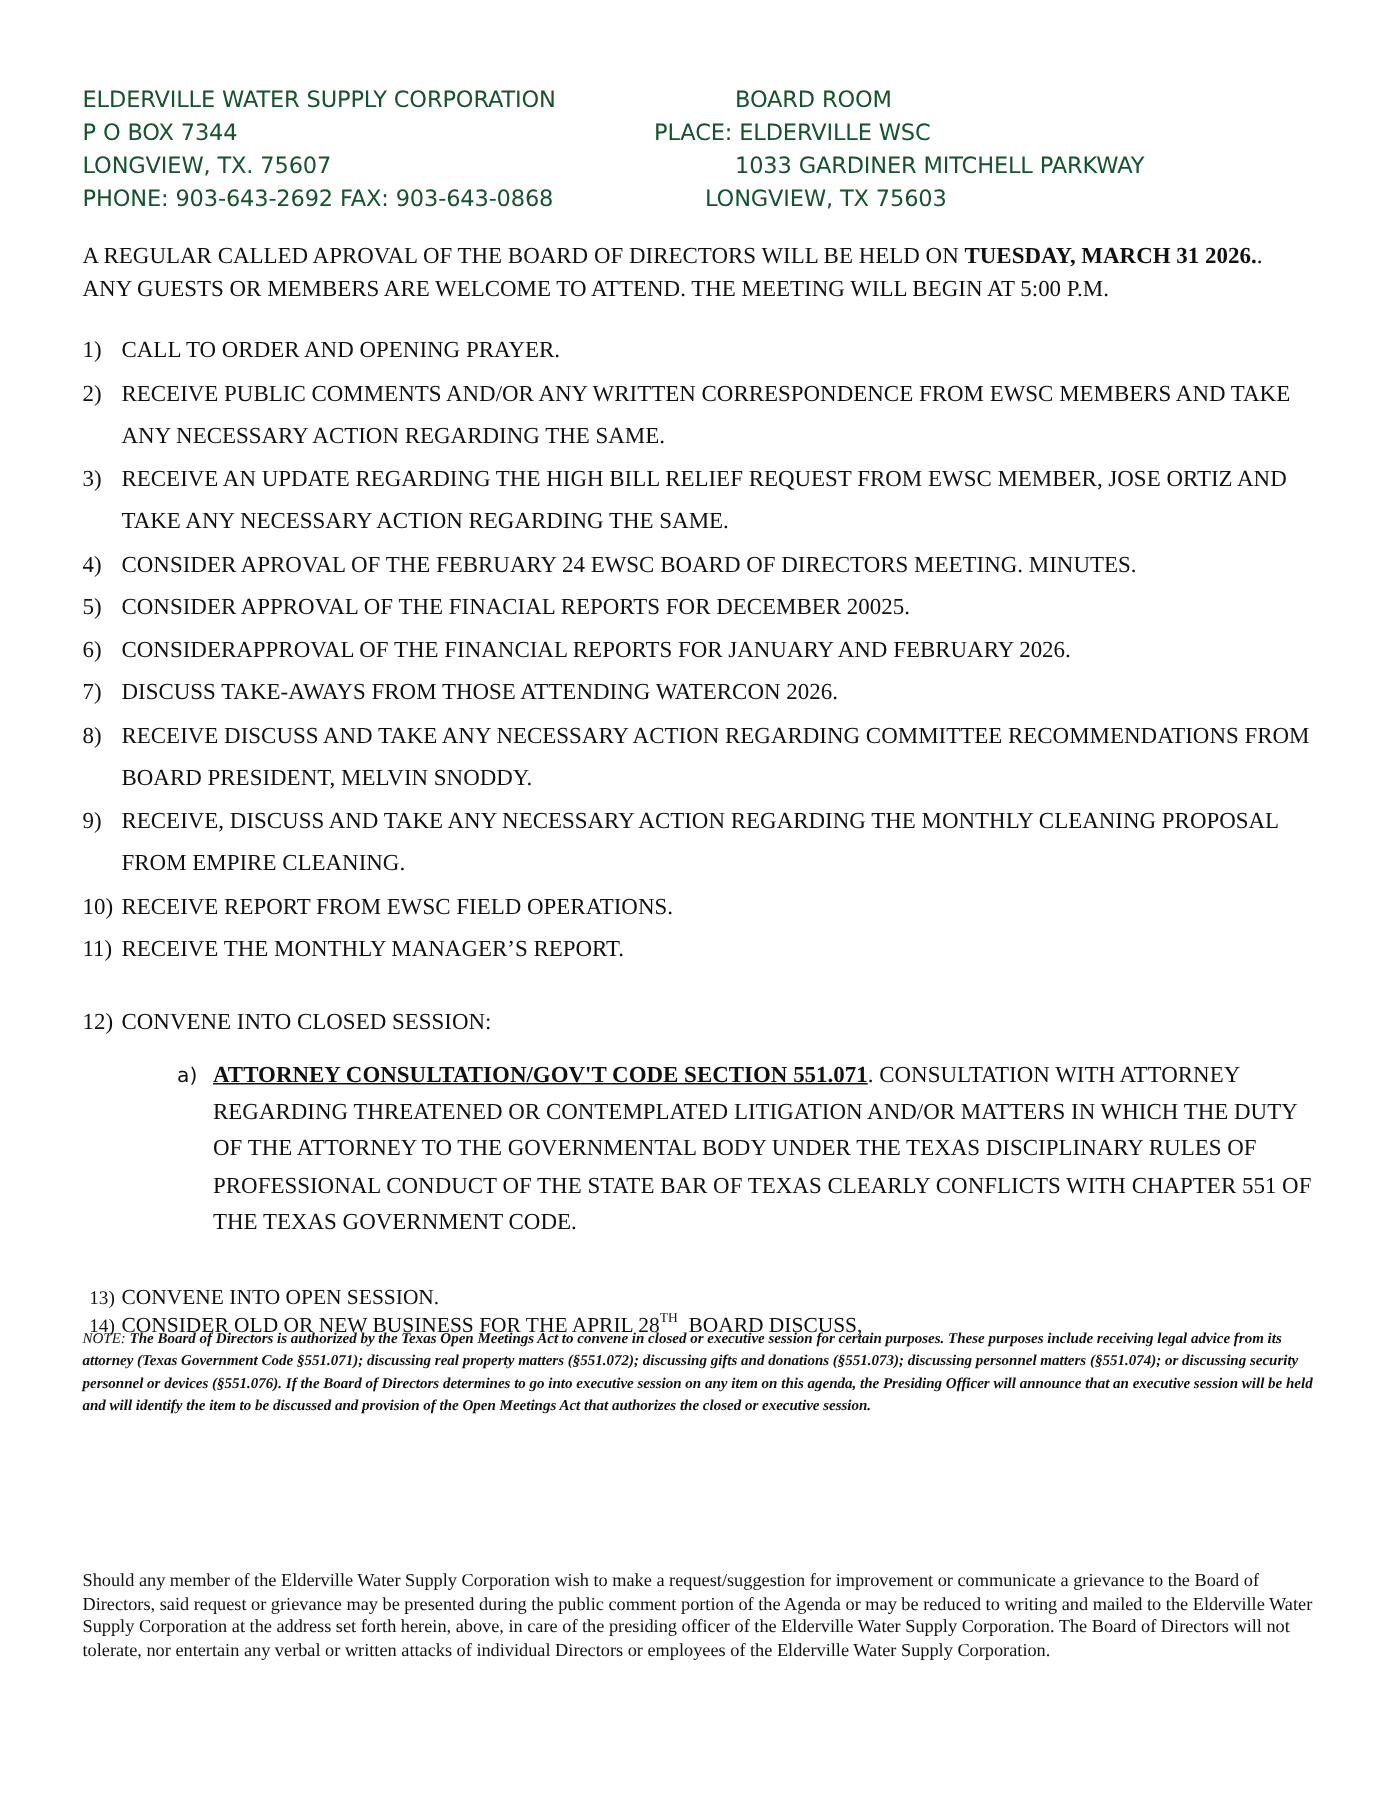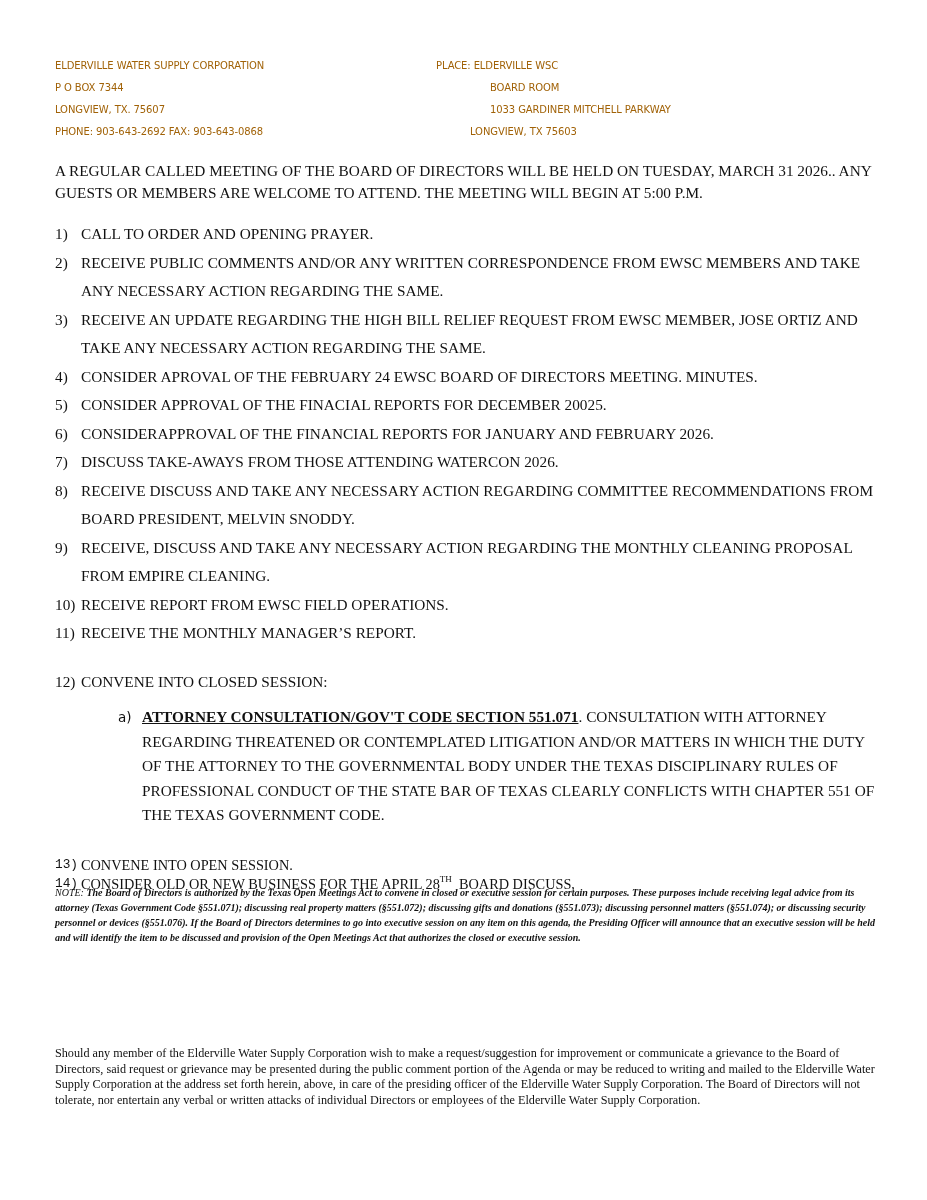--- a/index.html
+++ b/index.html
@@ -1,68 +1,68 @@
 <!DOCTYPE html>
 <html><head>
   <meta charset="utf-8">
   <style>
     html, body { margin: 0; padding: 0; background: #ffffff; }
     body { width: 927px; height: 1200px; position: relative; overflow: hidden; color: #111; }
     .page { position: absolute; left: 0; top: 0; width: 927px; height: 1200px; }
 
-    .hdr { position: absolute; font-family: "DejaVu Sans", sans-serif; font-size: 10px; line-height: 22px; color: #a16207; white-space: nowrap; letter-spacing: -0.1px; }
+    .hdr { position: absolute; font-family: "DejaVu Sans", sans-serif; font-size: 15px; line-height: 22px; color: #14532d; white-space: nowrap; letter-spacing: -0.1px; }
     .hdr-left { left: 55px; top: 55px; }
     .hdr-right { left: 436px; top: 55px; }
     .hdr-line { display: block; height: 22px; }
     .ind1 { padding-left: 54px; }
     .ind2 { padding-left: 34px; }
 
     .tnr { font-family: "Liberation Serif", serif; color: #111; }
     .intro { position: absolute; left: 55px; top: 160px; width: 820px; font-size: 15.3px; line-height: 22px; }
-    .intro b { font-weight: normal; }
+    .intro b { font-weight: bold; }
 
     .agenda { position: absolute; left: 55px; top: 220px; width: 820px; font-size: 15.3px; }
     .item { display: flex; line-height: 28.5px; }
     .item .num { width: 26px; flex: 0 0 26px; }
     .item .txt { flex: 1; font-family: Liberation Serif, serif; }
 
     .sub { position: absolute; left: 118px; top: 705px; width: 760px; font-size: 15.3px; line-height: 24.5px; }
     .sub .row { display: flex; }
     .sub .letter { width: 24px; flex: 0 0 24px; font-family: "DejaVu Sans", sans-serif; font-size: 13.5px; }
     .sub .heading { font-weight: bold; text-decoration: underline; }
 
     .tail { position: absolute; left: 55px; top: 856px; width: 820px; font-size: 14.3px; line-height: 18.5px; }
     .tail .item2 { display: flex; }
-    .tail .num2 { width: 26px; flex: 0 0 26px; font-family: Liberation Mono, monospace; font-size: 12.8px; }
+    .tail .num2 { width: 26px; flex: 0 0 26px; font-family: Liberation Serif, serif; font-size: 12.8px; text-align: center; }
     sup { font-size: 9px; line-height: 0; position: relative; top: -1px; }
 
     .note { position: absolute; left: 55px; top: 885px; width: 822px; font-size: 10px; line-height: 15.1px; text-align: left; font-style: italic; }
     .note b { font-weight: bold; }
     .closing { position: absolute; left: 55px; top: 1046px; width: 822px; font-size: 12.2px; line-height: 15.5px; }
   </style>
 </head>
 <body>
 
 <div class="page">
 
   <div class="hdr hdr-left">
     <span class="hdr-line">ELDERVILLE WATER SUPPLY CORPORATION</span>
     <span class="hdr-line">P O BOX 7344</span>
     <span class="hdr-line">LONGVIEW, TX. 75607</span>
     <span class="hdr-line">PHONE:  903-643-2692   FAX:  903-643-0868</span>
   </div>
 
   <div class="hdr hdr-right">
+    <span class="hdr-line ind1">BOARD ROOM</span>
     <span class="hdr-line">PLACE: ELDERVILLE WSC</span>
-    <span class="hdr-line ind1">BOARD ROOM</span>
     <span class="hdr-line ind1">1033 GARDINER MITCHELL PARKWAY</span>
     <span class="hdr-line ind2">LONGVIEW, TX 75603</span>
   </div>
 
-  <div class="intro tnr"><span>A REGULAR CALLED MEETING OF THE BOARD OF DIRECTORS WILL BE HELD ON </span><b>TUESDAY, MARCH 31 2026.</b><span>.  ANY GUESTS OR MEMBERS ARE WELCOME TO ATTEND.  THE MEETING WILL BEGIN AT 5:00 P.M.</span></div>
+  <div class="intro tnr"><span>A REGULAR CALLED APROVAL OF THE BOARD OF DIRECTORS WILL BE HELD ON </span><b>TUESDAY, MARCH 31 2026.</b><span>.  ANY GUESTS OR MEMBERS ARE WELCOME TO ATTEND.  THE MEETING WILL BEGIN AT 5:00 P.M.</span></div>
 
   <div class="agenda tnr">
     <div class="item">
         <span class="num">1)</span>
         <span class="txt">CALL TO ORDER AND OPENING PRAYER.</span>
       </div>
     <div class="item">
         <span class="num">2)</span>
         <span class="txt">RECEIVE PUBLIC COMMENTS AND/OR ANY WRITTEN CORRESPONDENCE FROM EWSC MEMBERS AND TAKE ANY NECESSARY ACTION REGARDING THE SAME.</span>
       </div>

